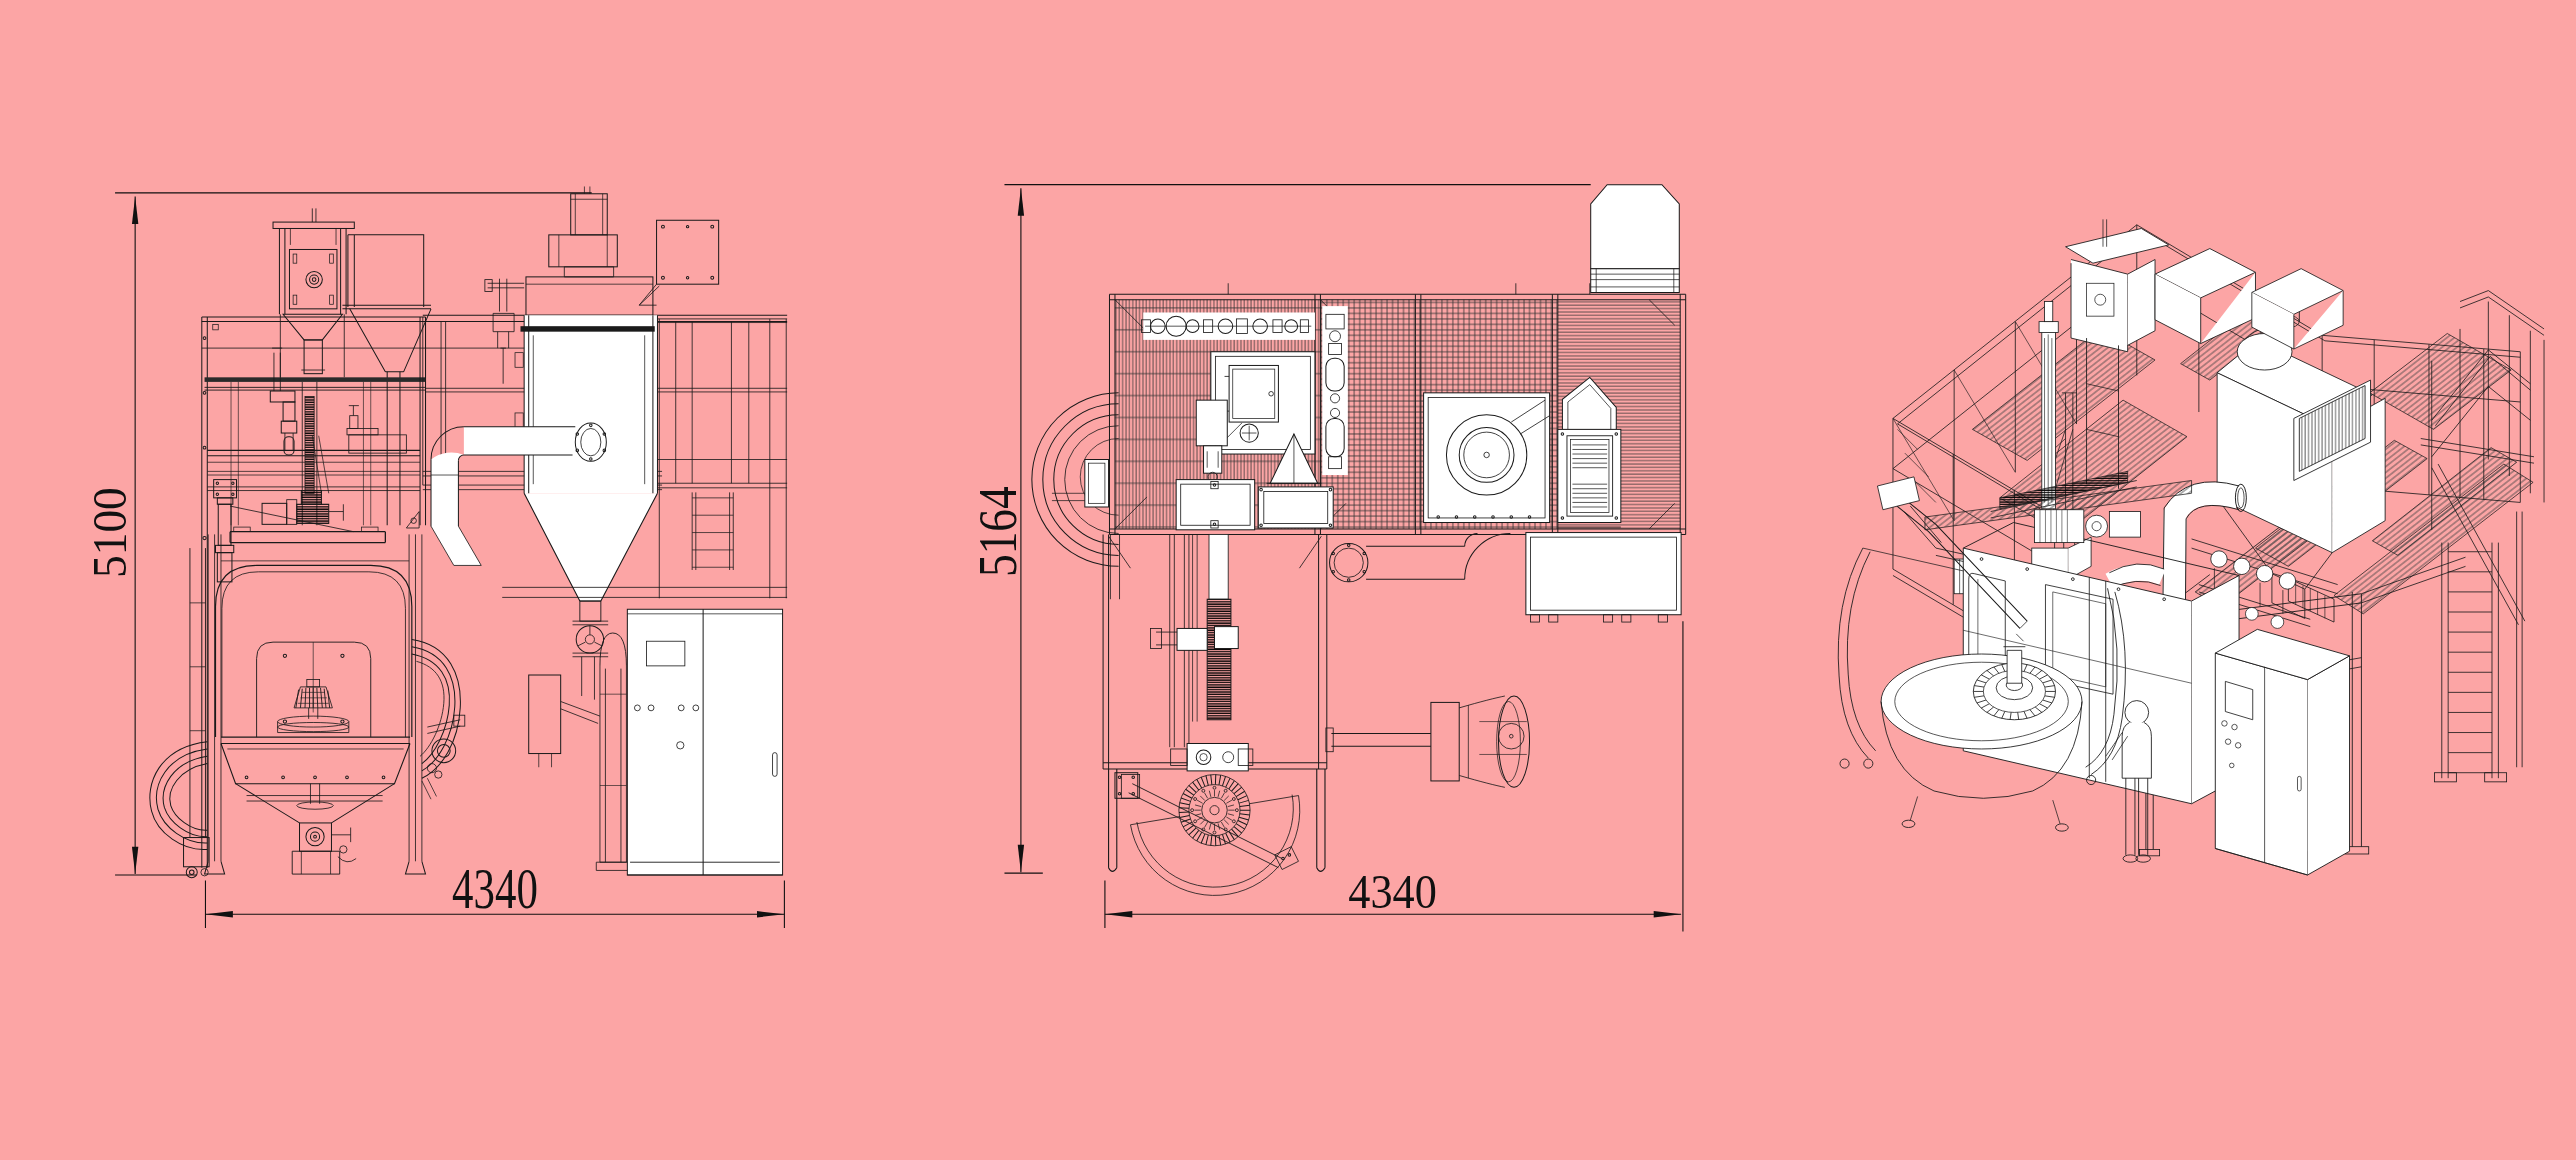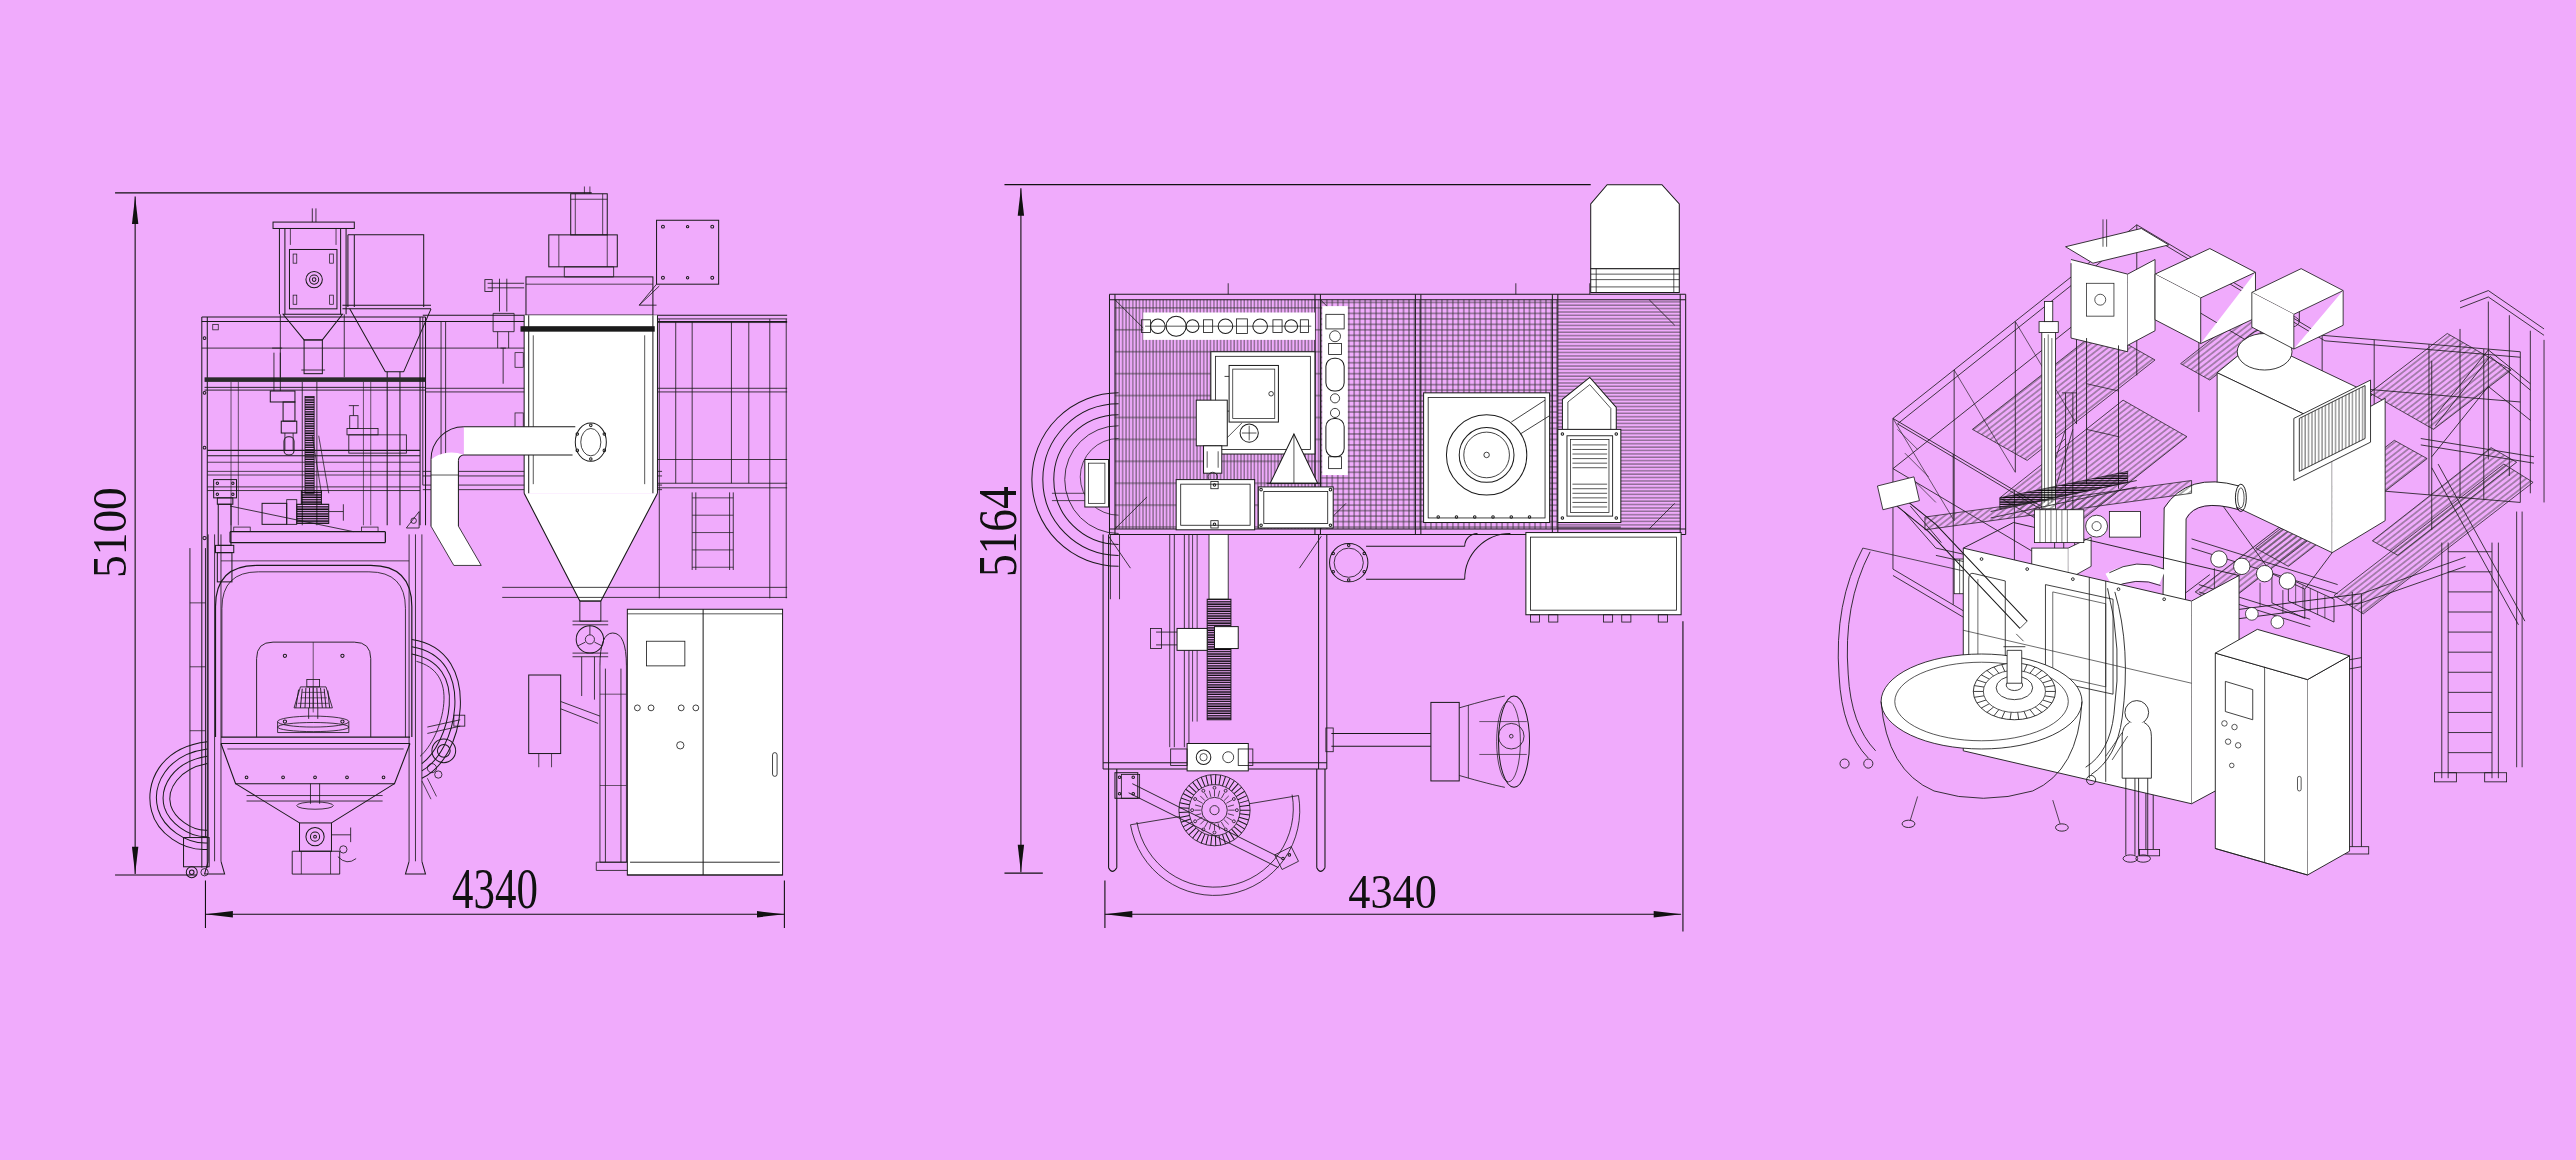--- a/index.html
+++ b/index.html
@@ -1,16 +1,16 @@
 <!DOCTYPE html>
 <html style="font-size:14.6px"><head>
 <meta charset="utf-8">
 <style>
   html,body{margin:0;padding:0;background:#fff;}
-  #page{position:relative;width:2576px;height:1161px;background:#f0abfc;overflow:hidden;}
+  #page{position:relative;width:2576px;height:1161px;background:#fca5a5;overflow:hidden;}
   svg{position:absolute;top:0;left:0;}
   text{font-family:"Liberation Serif", serif;fill:#111;}
 </style>
 </head>
 <body>
 <div id="page">
 <svg width="2576" height="1161" viewBox="0 0 2821 1271">
 <defs>
   <pattern id="pv4" width="3.7" height="12" patternUnits="userSpaceOnUse">
     <path d="M1,0 V12" stroke="#333" stroke-width="0.9" fill="none"></path>

